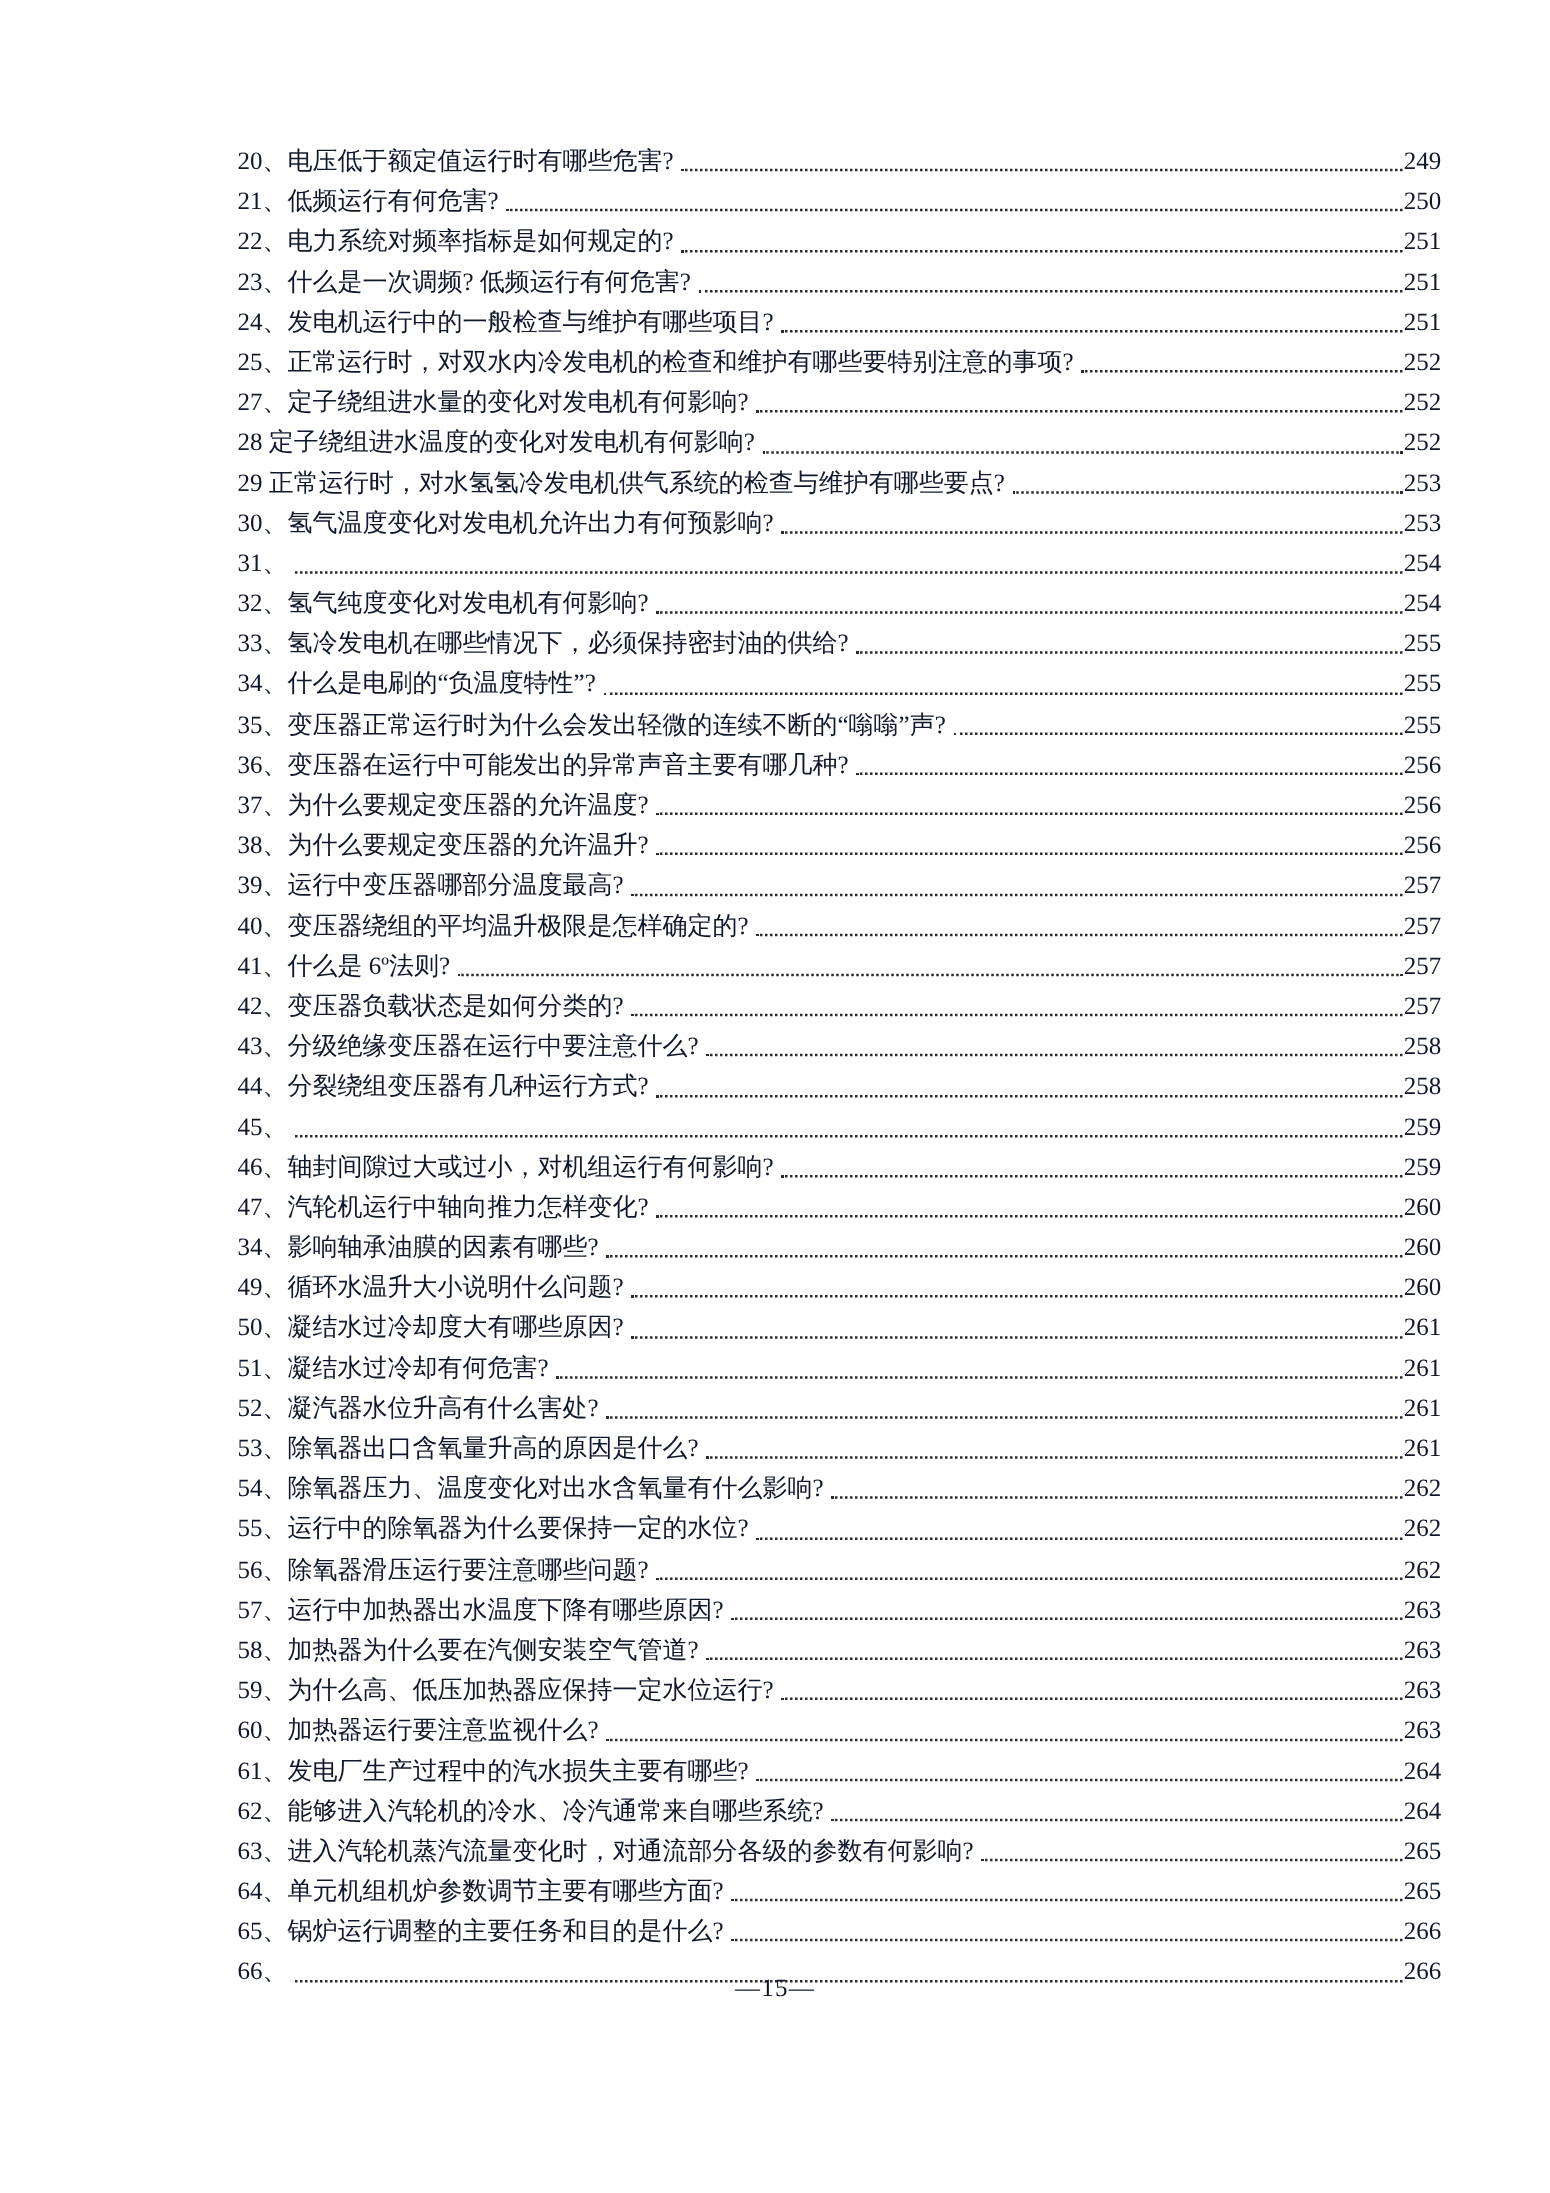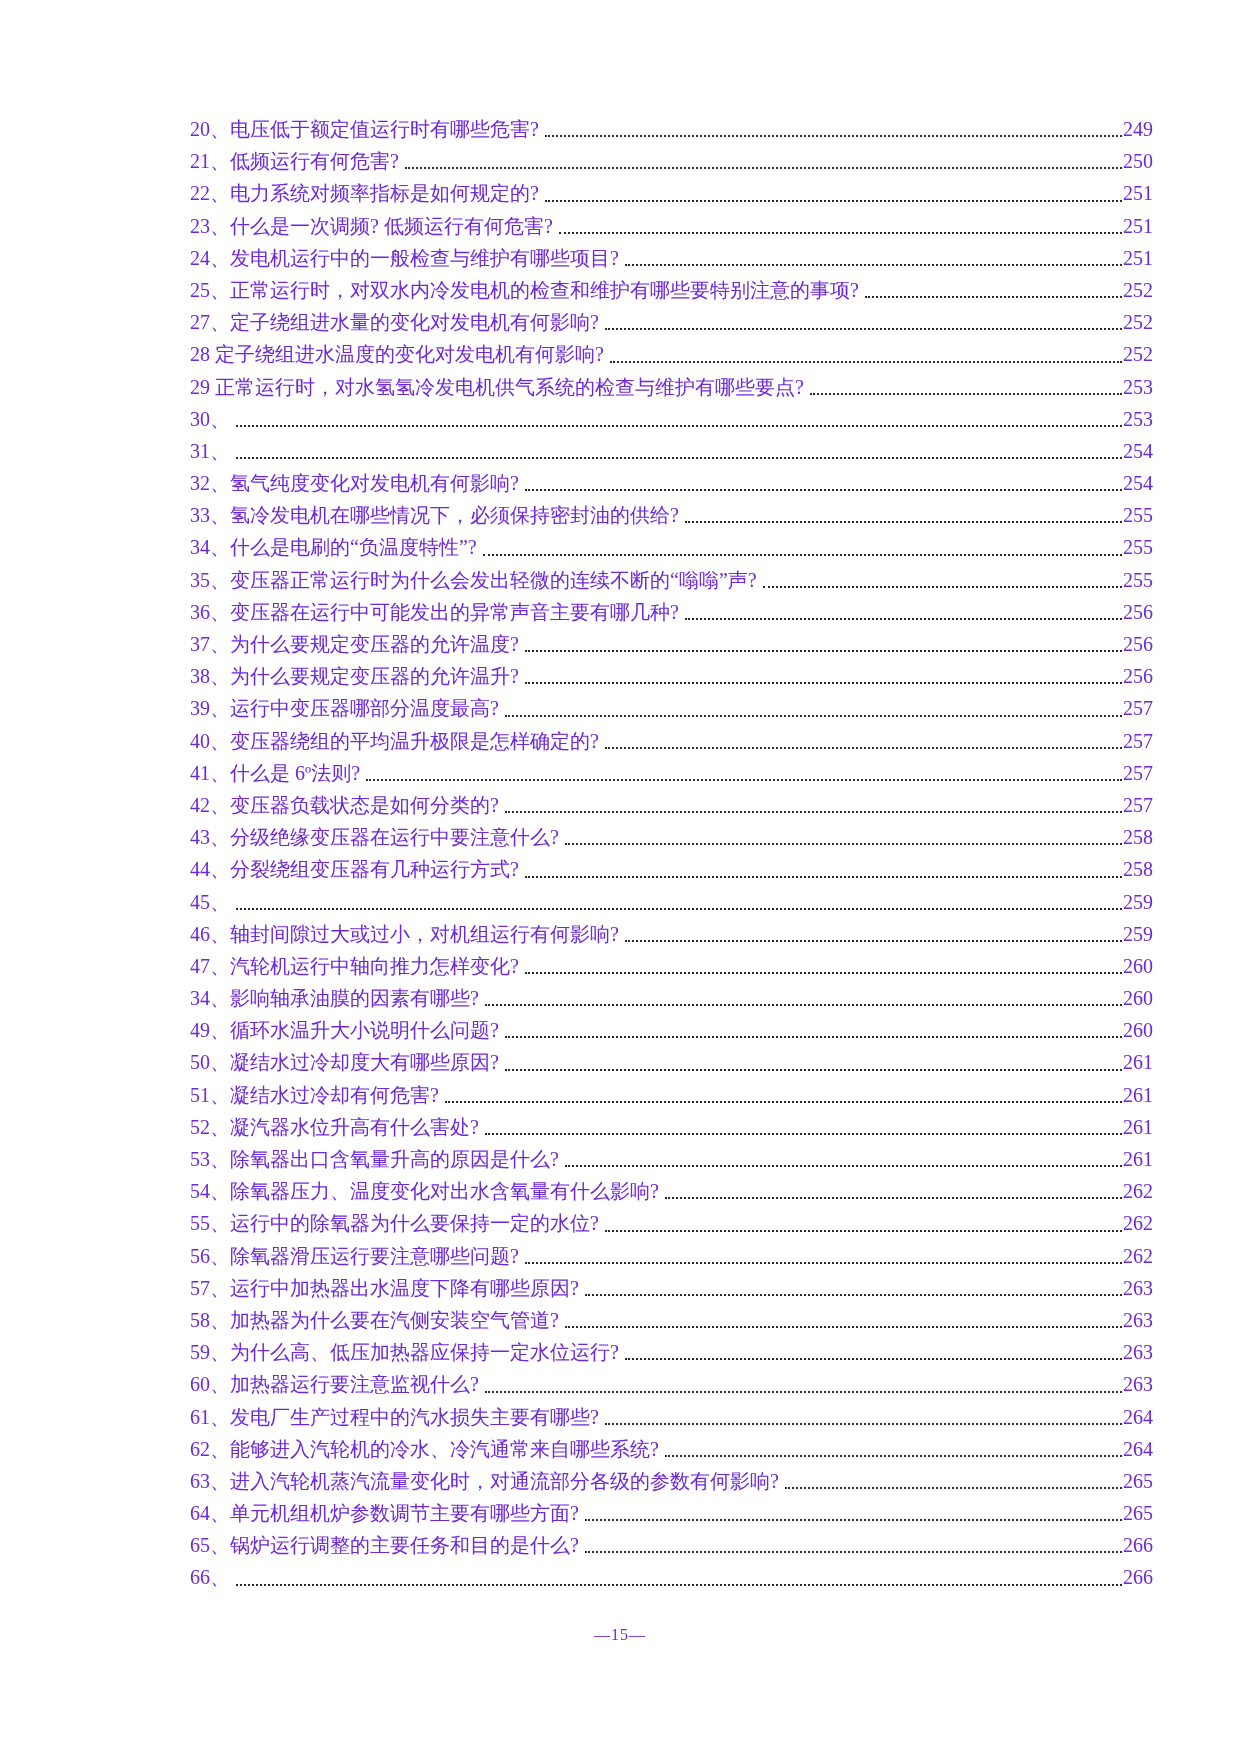--- a/index.html
+++ b/index.html
@@ -6,21 +6,21 @@
     margin: 0;
     padding: 0;
     background: #e8e8e8;
   }
   .page {
     position: relative;
     width: 1240px;
     height: 1754px;
     background: #ffffff;
     font-family: "Liberation Serif", "DejaVu Serif", serif;
-    color: #6d28d9;
+    color: #0f172a;
     overflow: hidden;
     margin: 0 auto;
   }
   .toc {
     position: absolute;
     left: 190px;
     top: 113px;
     width: 963px;
   }
   .toc-row {
@@ -42,24 +42,24 @@
     margin: 0 1px 8px 6px;
     min-width: 12px;
   }
   .toc-page {
     flex: 0 0 auto;
     text-align: center;
   }
   .footer {
     position: absolute;
     left: 0;
-    top: 1626px;
+    top: 1580px;
     width: 100%;
     text-align: center;
-    font-size: 16px;
+    font-size: 20px;
     letter-spacing: 1px;
   }
 </style>
 </head>
 <body>
 
 <div class="page">
 
   <div class="toc">
 
@@ -111,21 +111,21 @@
         <span class="toc-page">252</span>
       </div>
 
       <div class="toc-row">
         <span class="toc-label">29 </span><span class="toc-label">正常运行时，对水氢氢冷发电机供气系统的检查与维护有哪些要点?</span>
         <span class="toc-dots"></span>
         <span class="toc-page">253</span>
       </div>
 
       <div class="toc-row">
-        <span class="toc-label">30、</span>
+        <span class="toc-label">30、</span><span class="toc-label">氢气温度变化对发电机允许出力有何预影响?</span>
         <span class="toc-dots"></span>
         <span class="toc-page">253</span>
       </div>
 
       <div class="toc-row">
         <span class="toc-label">31、</span>
         <span class="toc-dots"></span>
         <span class="toc-page">254</span>
       </div>
 

